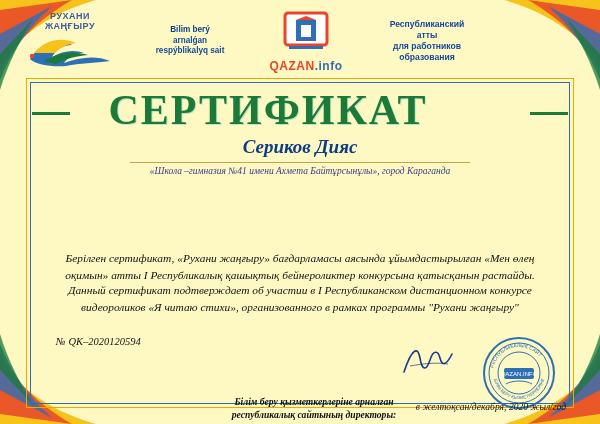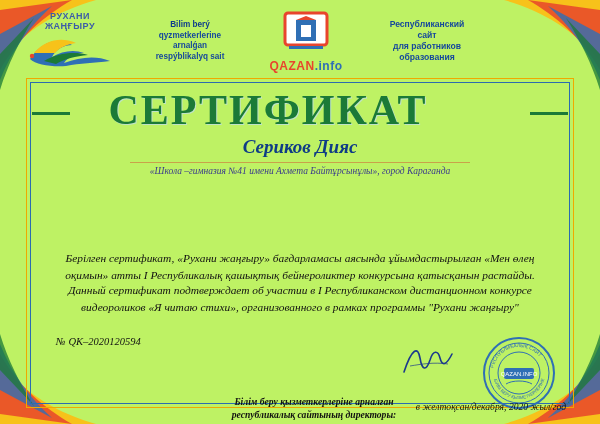--- a/index.html
+++ b/index.html
@@ -7,21 +7,21 @@
     padding: 0;
     background: #ffffff;
   }
   body {
     font-family: "Liberation Serif", serif;
   }
   .certificate {
     position: relative;
     width: 600px;
     height: 424px;
-    background: #bef264;
+    background: #fef9c3;
     overflow: hidden;
   }
 
   
   .ribbon {
     position: absolute;
     pointer-events: none;
   }
   .ribbon svg { display: block; }
 
@@ -302,21 +302,20 @@
           <path d="M6,26 C18,8 34,4 48,12 C40,12 32,16 28,24 C38,18 50,16 60,20 C52,20 44,24 40,30 C56,24 72,22 86,28 C70,30 56,30 42,33 C28,34 12,32 6,26 Z" fill="#2f6fb5"></path>
           <path d="M10,20 C22,6 38,4 52,10 C44,11 36,14 31,20 Z" fill="#f7c21a"></path>
           <path d="M20,28 C34,20 50,18 64,22 C52,23 40,26 32,31 Z" fill="#1b7a37"></path>
           <circle cx="8" cy="23" r="2.2" fill="#e8452c"></circle>
         </svg>
       </div>
     </div>
 
     <div class="hdr-block2">
       <div class="first">Bilim berý</div>
-      <div>qyzmetkerlerine</div>
       <div>arnalǵan</div>
       <div>respýblikalyq sait</div>
     </div>
 
     <div class="qazan">
       <span>
         <svg width="46" height="44" viewBox="0 0 46 44">
           <rect x="2" y="3" width="42" height="32" rx="3" fill="#ffffff" stroke="#e8452c" stroke-width="3"></rect>
           <rect x="13" y="10" width="20" height="21" fill="#2f6fb5"></rect>
           <path d="M13,10 L23,6 L33,10 Z" fill="#e8452c"></path>
@@ -324,21 +323,21 @@
           <rect x="6" y="36" width="34" height="3" fill="#2f6fb5"></rect>
         </svg>
       </span>
       <div class="qazan-word">
         <span class="q1">QAZAN</span><span class="q2">.info</span>
       </div>
     </div>
 
     <div class="hdr-block4">
       <div>Республиканский</div>
-      <div>сайт</div>
+      <div>атты</div>
       <div>для работников</div>
       <div>образования</div>
     </div>
   </div>
 
   <div class="frame"></div>
   <div class="frame-inner"></div>
 
   <div class="title-rule-left"></div>
   <div class="title-rule-right"></div>

